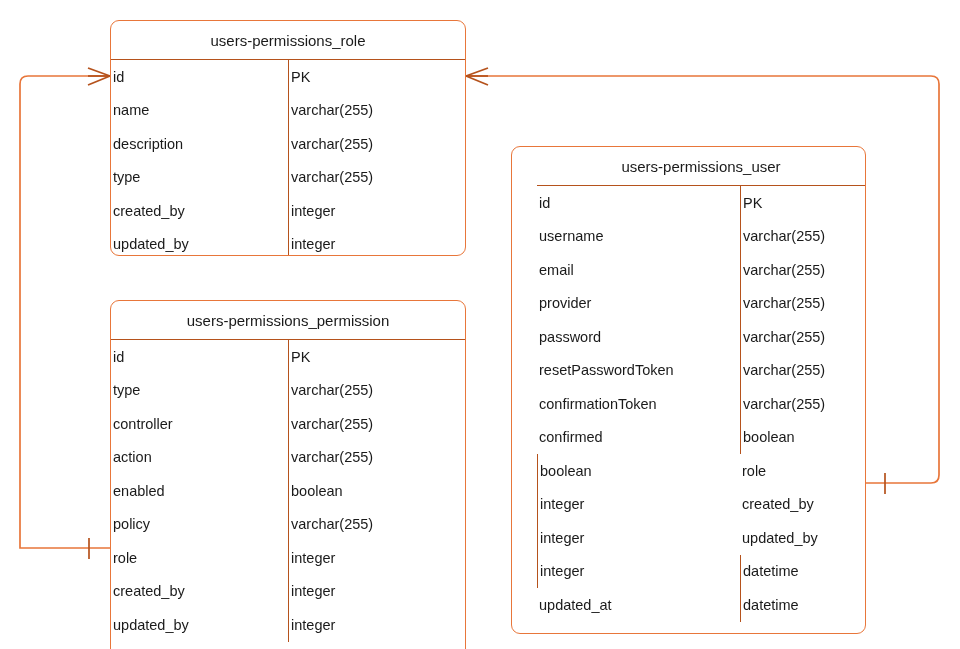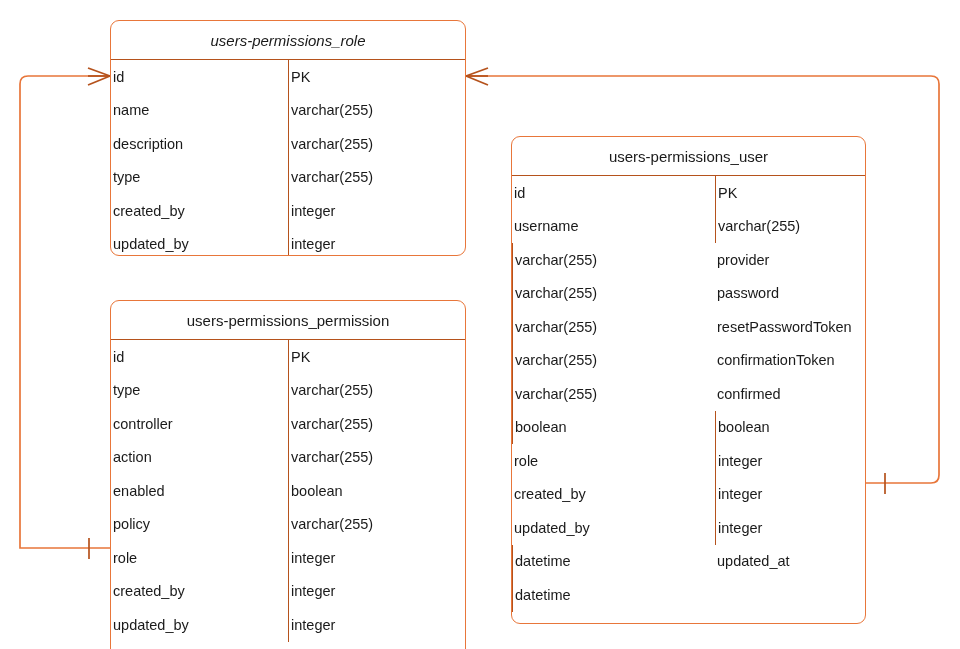--- a/index.html
+++ b/index.html
@@ -91,21 +91,21 @@
       <g fill="none" stroke="#b5521c" stroke-width="1.7">
         <line x1="466" y1="76" x2="488" y2="68"></line>
         <line x1="466" y1="76" x2="488" y2="76"></line>
         <line x1="466" y1="76" x2="488" y2="85"></line>
       </g>
     </g>
   </svg>
 
   <div id="tables-layer">
       <div class="entity-table" style="left: 110px; top: 20px; width: 356px; height: 236px; border-color: rgb(232, 118, 58);">
-        <div class="entity-title" style="border-bottom-color: rgb(181, 82, 28); font-style: italic;">users-permissions_role</div>
+        <div class="entity-title" style="border-bottom-color: rgb(181, 82, 28);">users-permissions_role</div>
         <div class="entity-body" style="--col1: 177px;">
           <div class="field-name">id</div>
           <div class="field-type" style="border-left-color: rgb(181, 82, 28);">PK</div>
           <div class="field-name">name</div>
           <div class="field-type" style="border-left-color: rgb(181, 82, 28);">varchar(255)</div>
           <div class="field-name">description</div>
           <div class="field-type" style="border-left-color: rgb(181, 82, 28);">varchar(255)</div>
           <div class="field-name">type</div>
           <div class="field-type" style="border-left-color: rgb(181, 82, 28);">varchar(255)</div>
           <div class="field-name">created_by</div>
@@ -130,27 +130,28 @@
           <div class="field-name">policy</div>
           <div class="field-type" style="border-left-color: rgb(181, 82, 28);">varchar(255)</div>
           <div class="field-name">role</div>
           <div class="field-type" style="border-left-color: rgb(181, 82, 28);">integer</div>
           <div class="field-name">created_by</div>
           <div class="field-type" style="border-left-color: rgb(181, 82, 28);">integer</div>
           <div class="field-name">updated_by</div>
           <div class="field-type" style="border-left-color: rgb(181, 82, 28);">integer</div>
         </div>
       </div>
-      <div class="entity-table" style="left: 511px; top: 136px; width: 355px; height: 488px; border-color: rgb(232, 118, 58);">
+      <div class="entity-table" style="left: 511px; top: 146px; width: 355px; height: 488px; border-color: rgb(232, 118, 58); padding-left: 25px;">
         <div class="entity-title" style="border-bottom-color: rgb(181, 82, 28);">users-permissions_user</div>
         <div class="entity-body" style="--col1: 203px;">
           <div class="field-name">id</div>
           <div class="field-type" style="border-left-color: rgb(181, 82, 28);">PK</div>
           <div class="field-name">username</div>
           <div class="field-type" style="border-left-color: rgb(181, 82, 28);">varchar(255)</div>
+          <div class="field-name">email</div>
           <div class="field-type" style="border-left-color: rgb(181, 82, 28);">varchar(255)</div>
           <div class="field-name">provider</div>
           <div class="field-type" style="border-left-color: rgb(181, 82, 28);">varchar(255)</div>
           <div class="field-name">password</div>
           <div class="field-type" style="border-left-color: rgb(181, 82, 28);">varchar(255)</div>
           <div class="field-name">resetPasswordToken</div>
           <div class="field-type" style="border-left-color: rgb(181, 82, 28);">varchar(255)</div>
           <div class="field-name">confirmationToken</div>
           <div class="field-type" style="border-left-color: rgb(181, 82, 28);">varchar(255)</div>
           <div class="field-name">confirmed</div>

